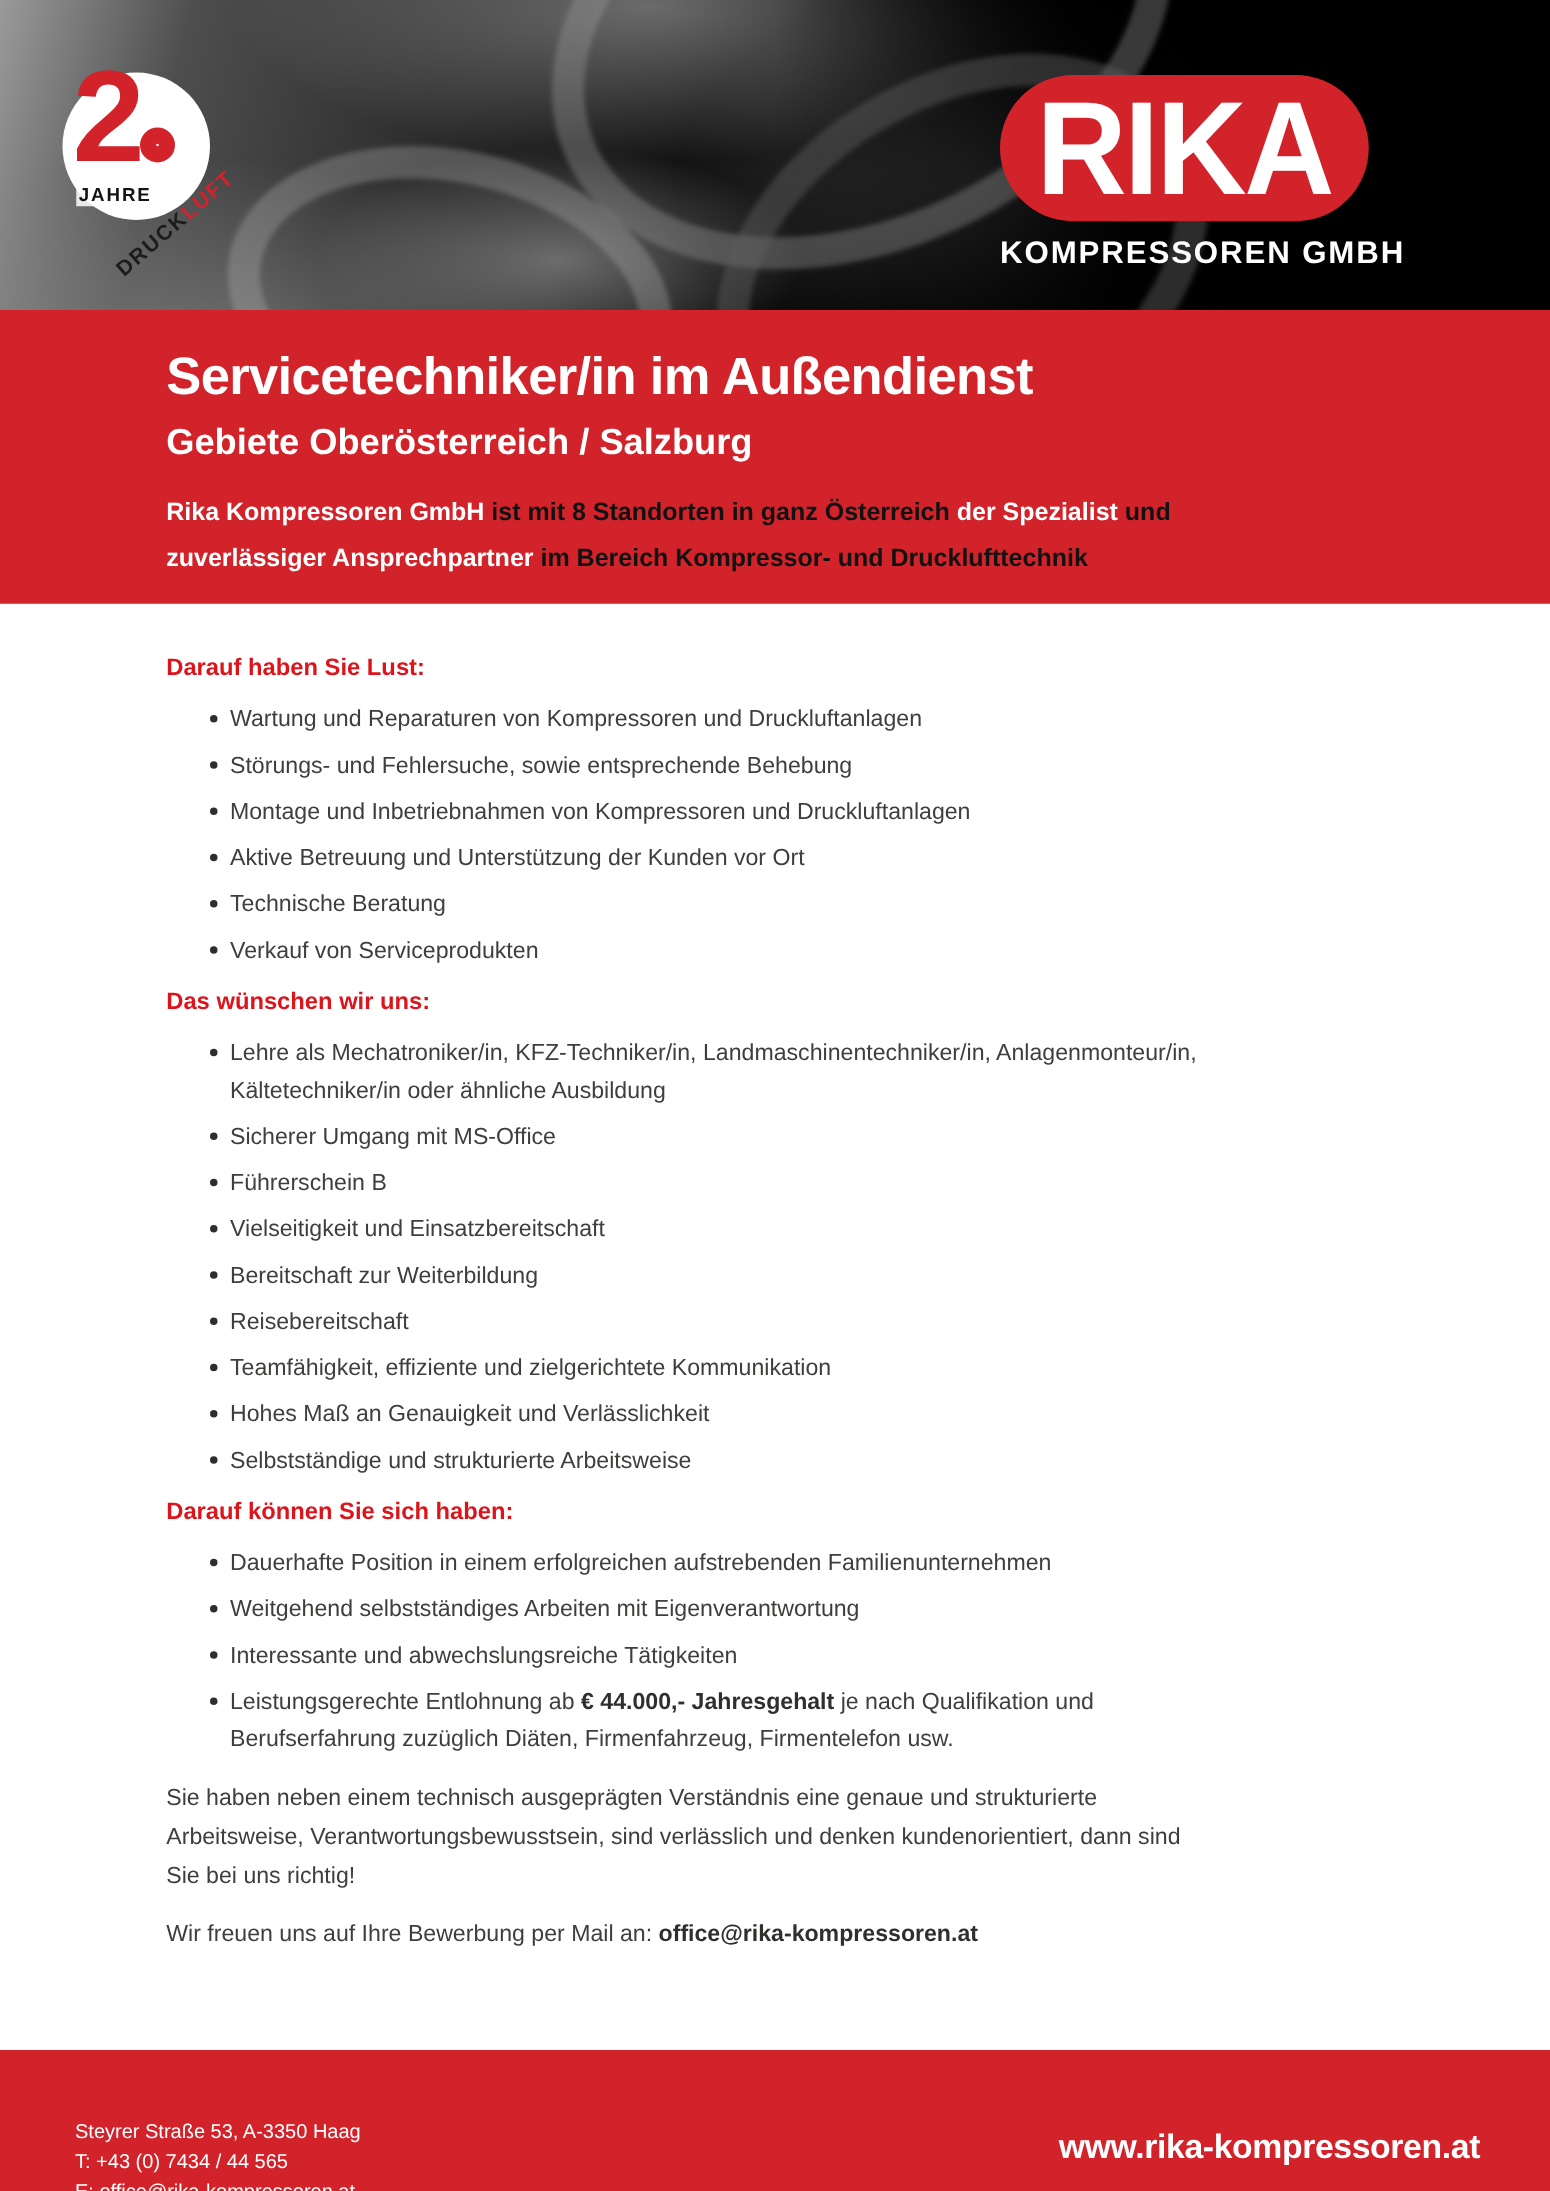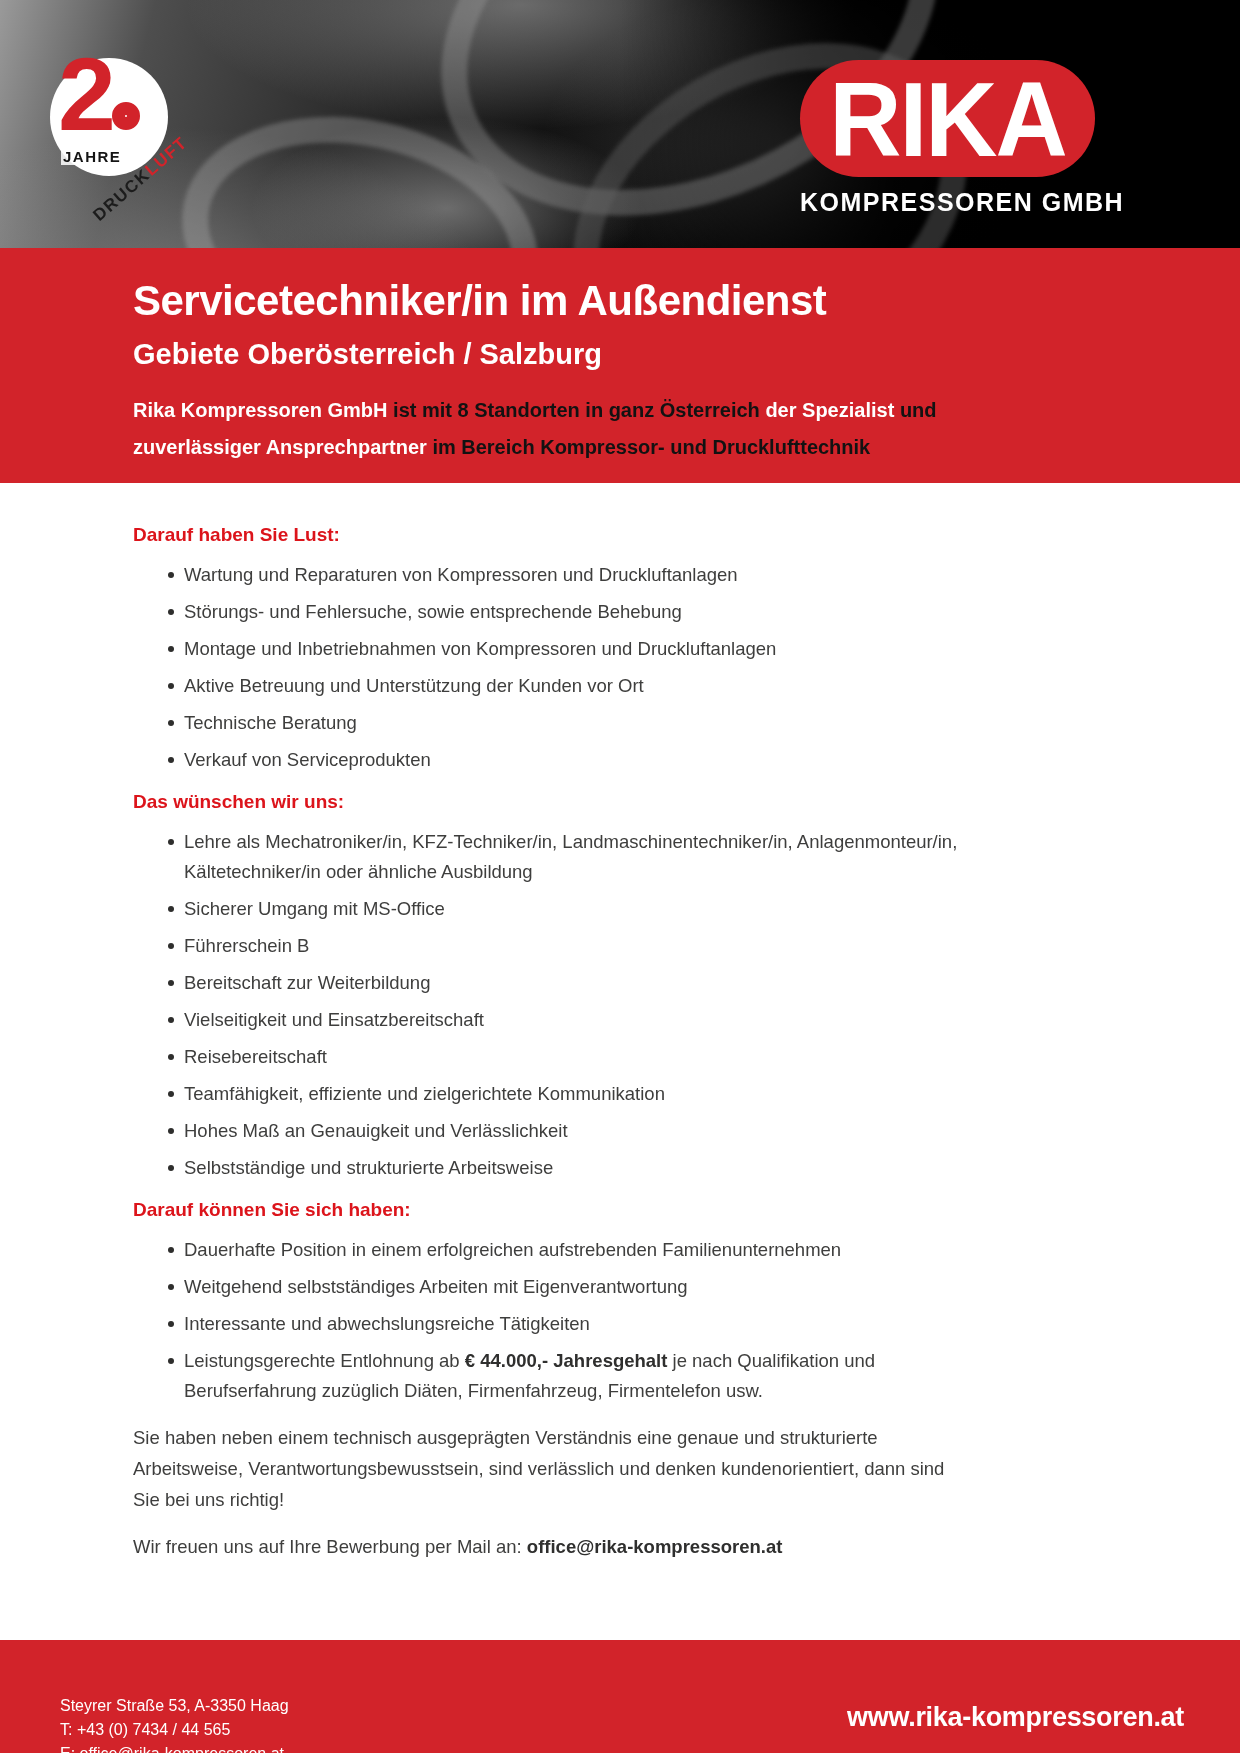--- a/index.html
+++ b/index.html
@@ -174,22 +174,22 @@
         <li>Montage und Inbetriebnahmen von Kompressoren und Druckluftanlagen</li>
         <li>Aktive Betreuung und Unterstützung der Kunden vor Ort</li>
         <li>Technische Beratung</li>
         <li>Verkauf von Serviceprodukten</li>
       </ul>
       <div class="section-heading">Das wünschen wir uns:</div>
       <ul class="bullet-list">
         <li>Lehre als Mechatroniker/in, KFZ-Techniker/in, Landmaschinentechniker/in, Anlagenmonteur/in, Kältetechniker/in oder ähnliche Ausbildung</li>
         <li>Sicherer Umgang mit MS-Office</li>
         <li>Führerschein B</li>
+        <li>Vielseitigkeit und Einsatzbereitschaft</li>
         <li>Bereitschaft zur Weiterbildung</li>
-        <li>Vielseitigkeit und Einsatzbereitschaft</li>
         <li>Reisebereitschaft</li>
         <li>Teamfähigkeit, effiziente und zielgerichtete Kommunikation</li>
         <li>Hohes Maß an Genauigkeit und Verlässlichkeit</li>
         <li>Selbstständige und strukturierte Arbeitsweise</li>
       </ul>
       <div class="section-heading">Darauf können Sie sich haben:</div>
       <ul class="bullet-list">
         <li>Dauerhafte Position in einem erfolgreichen aufstrebenden Familienunternehmen</li>
         <li>Weitgehend selbstständiges Arbeiten mit Eigenverantwortung</li>
         <li>Interessante und abwechslungsreiche Tätigkeiten</li>

